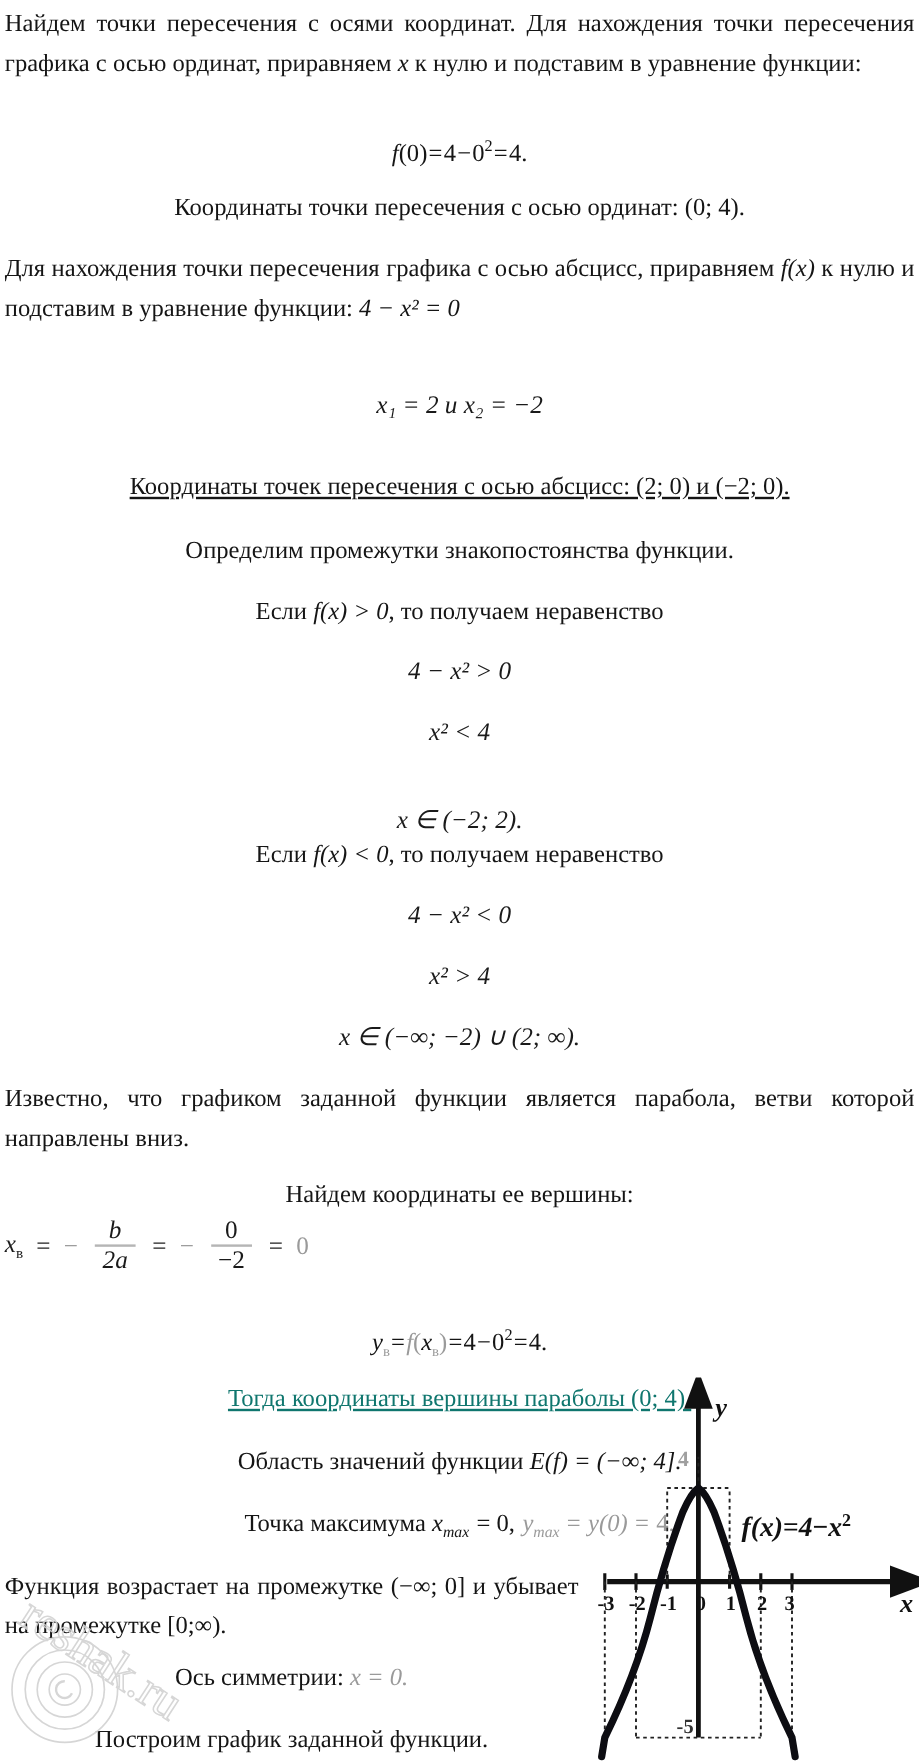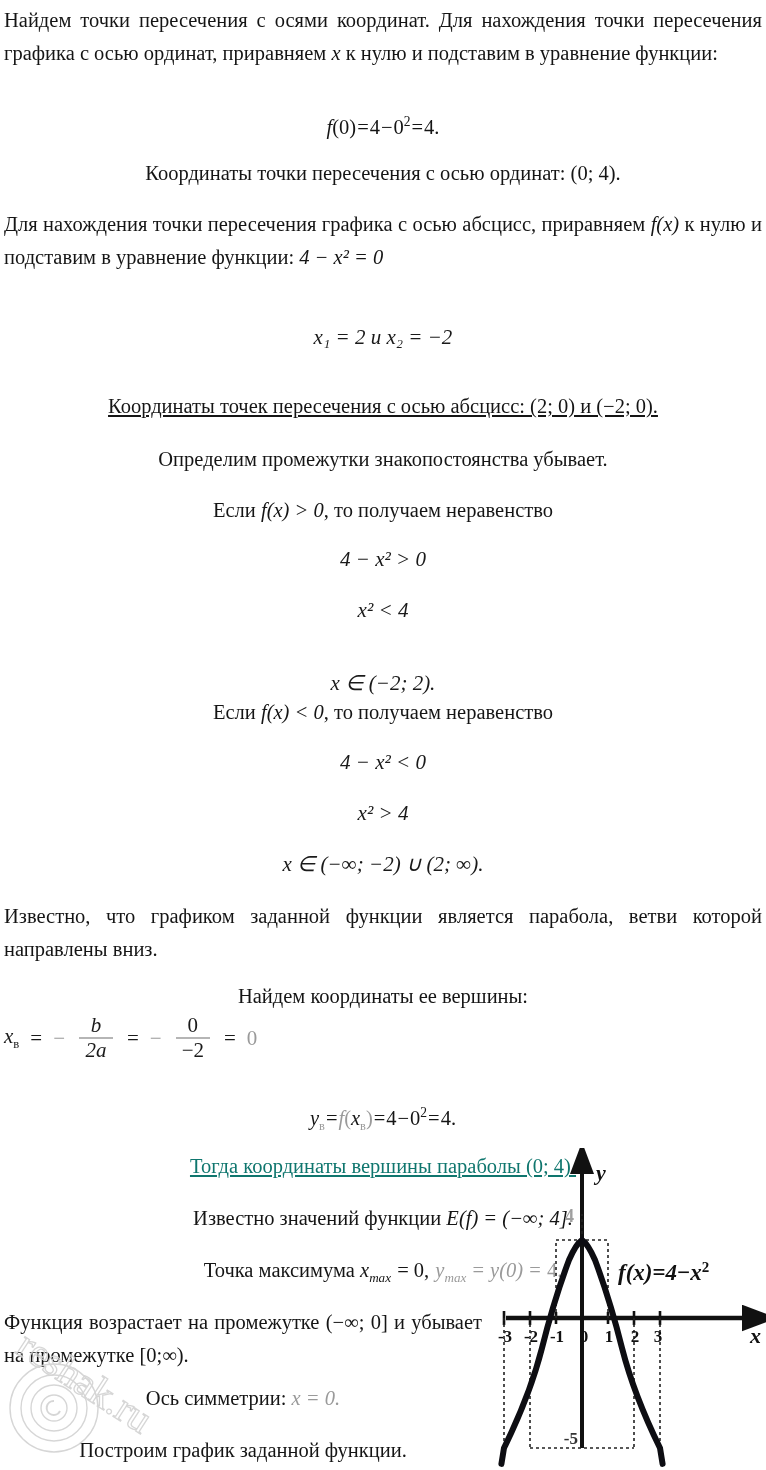--- a/index.html
+++ b/index.html
@@ -123,21 +123,21 @@
 
   <div class="para" style="top:208px;">
     <span>Для нахождения точки пересечения графика с осью абсцисс, приравняем </span><span class="mi">f(x)</span><span> к нулю и подставим в уравнение функции: </span><span class="mi">4 − x² = 0</span>
   </div>
 
 
   <div class="centered mi" style="top:322px;">x₁ = 2  и x₂ = −2</div>
 
   <div class="para nojust" style="top:390px;text-decoration:underline;">Координаты точек пересечения с осью абсцисс: (2; 0) и (−2; 0).</div>
 
-  <div class="para nojust" style="top:443px;">Определим промежутки знакопостоянства убывает.</div>
+  <div class="para nojust" style="top:443px;">Определим промежутки знакопостоянства функции.</div>
 
   <div class="para nojust" style="top:494px;">
     <span>Если </span><span class="mi">f(x) &gt; 0</span><span>, то получаем неравенство</span>
   </div>
 
   <div class="centered mi" style="top:544px;">4 − x² &gt; 0</div>
   <div class="centered mi" style="top:595px;">x² &lt; 4</div>
   <div class="centered mi" style="top:668px;">x ∈ (−2; 2).</div>
 
   <div class="para nojust" style="top:696px;">
@@ -172,21 +172,21 @@
     <span class="mn faint">0</span>
   </div>
 
   <div class="para nojust" style="top:1096px;">
     <span class="mi">y</span><span class="subn faint">в</span><span class="op">=</span><span class="mi faint">f</span><span class="mn faint">(</span><span class="mi">x</span><span class="subn faint">в</span><span class="mn faint">)</span><span class="op">=</span><span class="mn">4</span><span class="op">−</span><span class="mn">0</span><span class="sup">2</span><span class="op">=</span><span class="mn">4.</span>
   </div>
 
   <div class="para nojust midgray" style="top:1150px;">Тогда координаты вершины параболы (0; 4).</div>
 
   <div class="para nojust" style="top:1202px;">
-    <span>Известно значений функции </span><span class="mi">E(f) = (−∞; 4].</span>
+    <span>Область значений функции </span><span class="mi">E(f) = (−∞; 4].</span>
   </div>
 
   <div class="para nojust" style="top:1254px;">
     <span>Точка максимума </span><span class="mi">x</span><span class="sub">max</span><span class="op"> = 0, </span><span class="mi faint">y</span><span class="sub faint">max</span><span class="op faint"> = </span><span class="mi faint">y(0)</span><span class="op faint"> = </span><span class="mn faint">4.</span>
   </div>
 
   <div class="para w-left" style="top:1306px;">Функция возрастает на промежутке (−∞; 0] и убывает на промежутке [0;∞).</div>
 
   <div class="para nojust w-left" style="top:1382px;">
     <span>Ось симметрии: </span><span class="mi faint">x = 0.</span>

